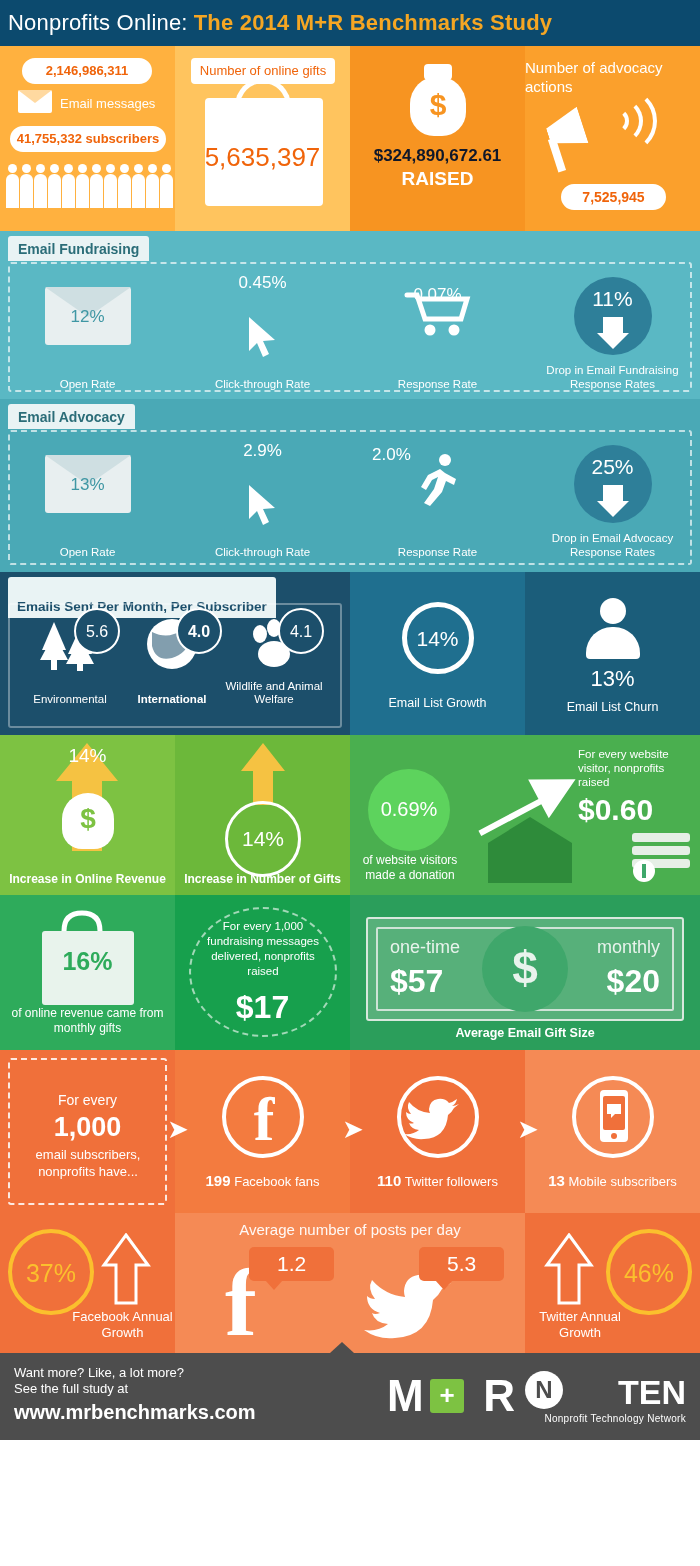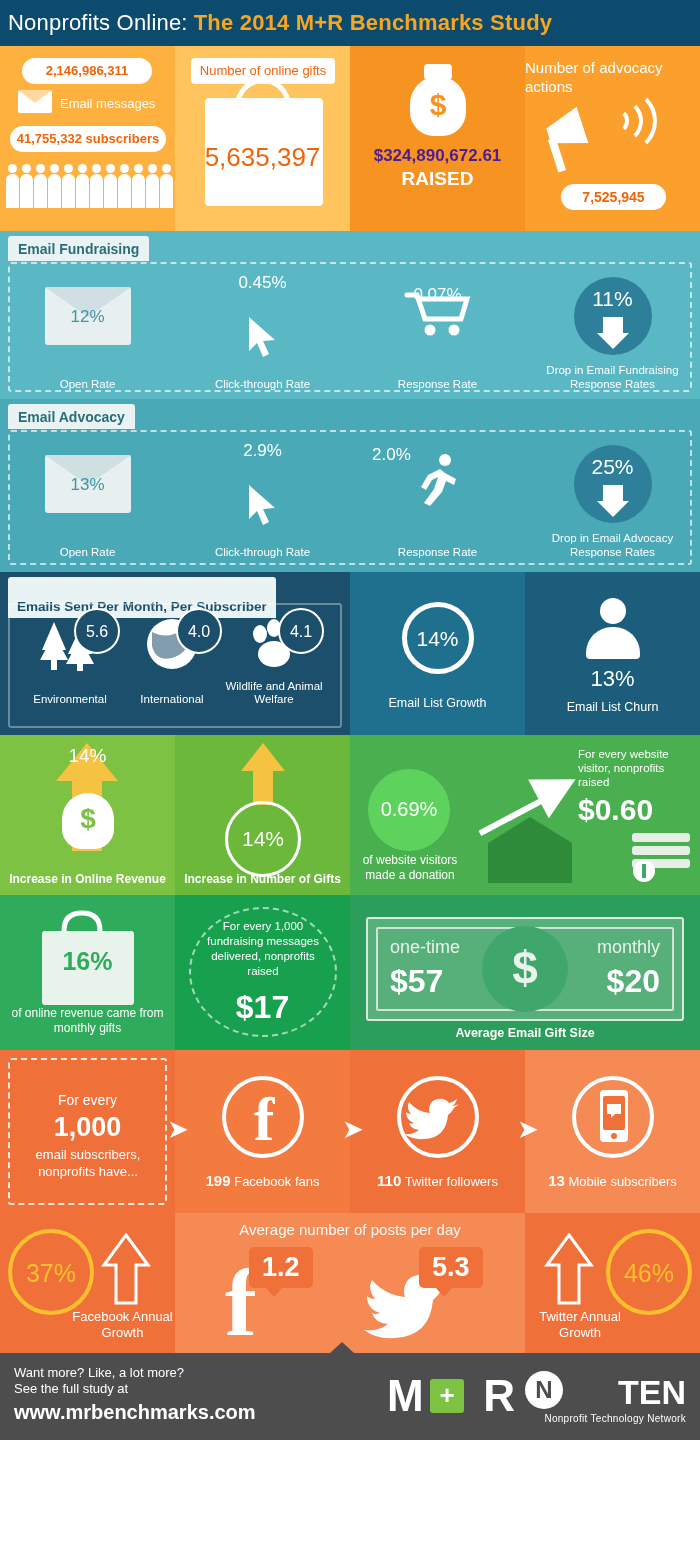--- a/index.html
+++ b/index.html
@@ -74,21 +74,21 @@
   .moneybag .neck {
     position: absolute; left: 14px; top: -12px; width: 28px; height: 16px;
     background: #fff; border-radius: 4px;
   }
   .moneybag .dollar {
     position: absolute; left: 0; top: 12px; width: 56px; text-align: center;
     font-size: 30px; font-weight: bold; color: #f79421;
   }
   .t3-amt {
     position: absolute; left: 0; top: 100px; width: 175px; text-align: center;
-    color: #4c1d95; font-size: 17px; font-weight: bold;
+    color: #0f172a; font-size: 17px; font-weight: bold;
   }
   .t3-raised {
     position: absolute; left: 0; top: 122px; width: 175px; text-align: center;
     color: #fff; font-size: 19px; font-weight: bold;
   }
 
   .t4-title {
     position: absolute; left: 0; top: 12px; width: 175px; 
     color: #fff; font-size: 15px; line-height: 19px;
   }
@@ -245,21 +245,21 @@
   .grc { width: 175px; background: #f0703a; position: relative; }
   .ring-y {
     width: 86px; height: 86px; border-radius: 50%; border: 4px solid #fbc02d;
     color: #fbc02d; font-size: 25px; text-align: center; line-height: 80px;
     position: absolute; top: 16px;
   }
   .gr-cap { position: absolute; color: #fff; font-size: 13px; line-height: 16px; }
   .posts-title { text-align: center; color: #fff; font-size: 15px; padding-top: 8px; opacity: .95; }
   .bubble {
     position: absolute; background: #f0703a; border-radius: 5px; color: #fff;
-    font-size: 27px; text-align: center; padding: 5px 13px; font-weight: bold;
+    font-size: 21px; text-align: center; padding: 5px 28px;
   }
   .bubble:after {
     content: ''; position: absolute; left: 16px; bottom: -9px;
     border-left: 9px solid transparent; border-right: 9px solid transparent;
     border-top: 10px solid #f0703a;
   }
 
   
   .footer { height: 87px; background: #4d4d4d; position: relative; color: #fff; }
   .footer .l1 { position: absolute; left: 14px; top: 12px; font-size: 13px; }
@@ -486,21 +486,21 @@
             <path d="M20 18 L34 44 L6 44 Z" fill="#fff"></path>
             <rect x="17" y="42" width="6" height="12" fill="#fff"></rect>
           <path d="M46 12 L58 38 L34 38 Z" fill="#fff"></path>
             <path d="M46 22 L60 48 L32 48 Z" fill="#fff"></path>
             <rect x="43" y="46" width="6" height="9" fill="#fff"></rect>
         </svg>
         <div class="epm-badge">5.6</div>
         <div class="epm-cap">Environmental</div>
       </div>
 
-      <div class="epm-item" style="left:116px;">
+      <div class="epm-item" style="left:116px;font-weight:bold;">
         <svg width="60" height="56" viewBox="0 0 60 56">
           <circle cx="30" cy="28" r="25" fill="#fff"></circle>
           <path d="M10 16 q12 6 22 2 q10 -4 18 4 q-6 16 -20 20 q-16 4 -20 -12 Z" fill="#1c4f6b" opacity="0.55"></path>
         </svg>
         <div class="epm-badge">4.0</div>
         <div class="epm-cap">International</div>
       </div>
 
       <div class="epm-item" style="left:218px;">
         <svg width="60" height="56" viewBox="0 0 60 56">

